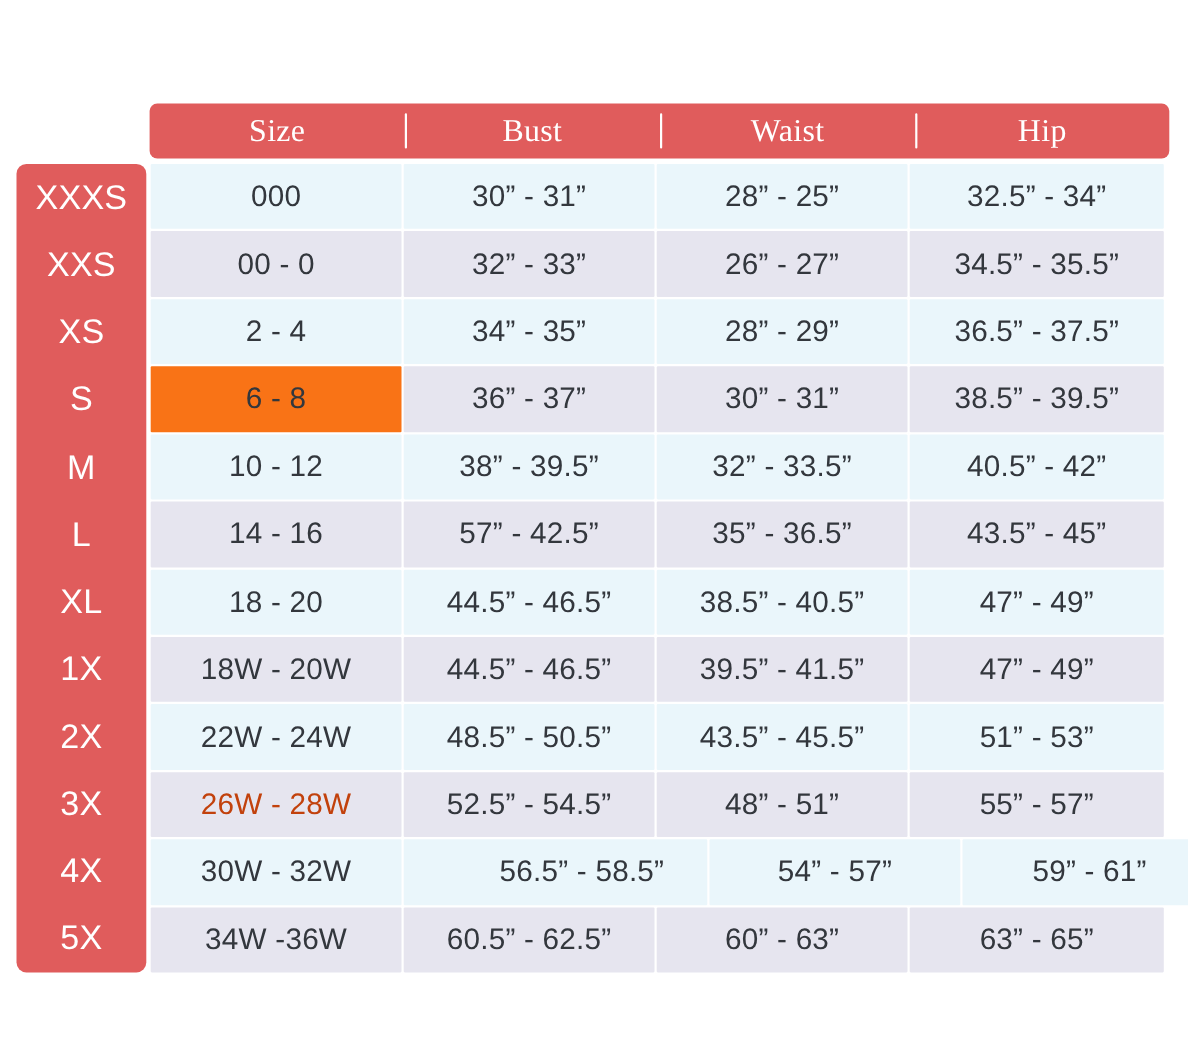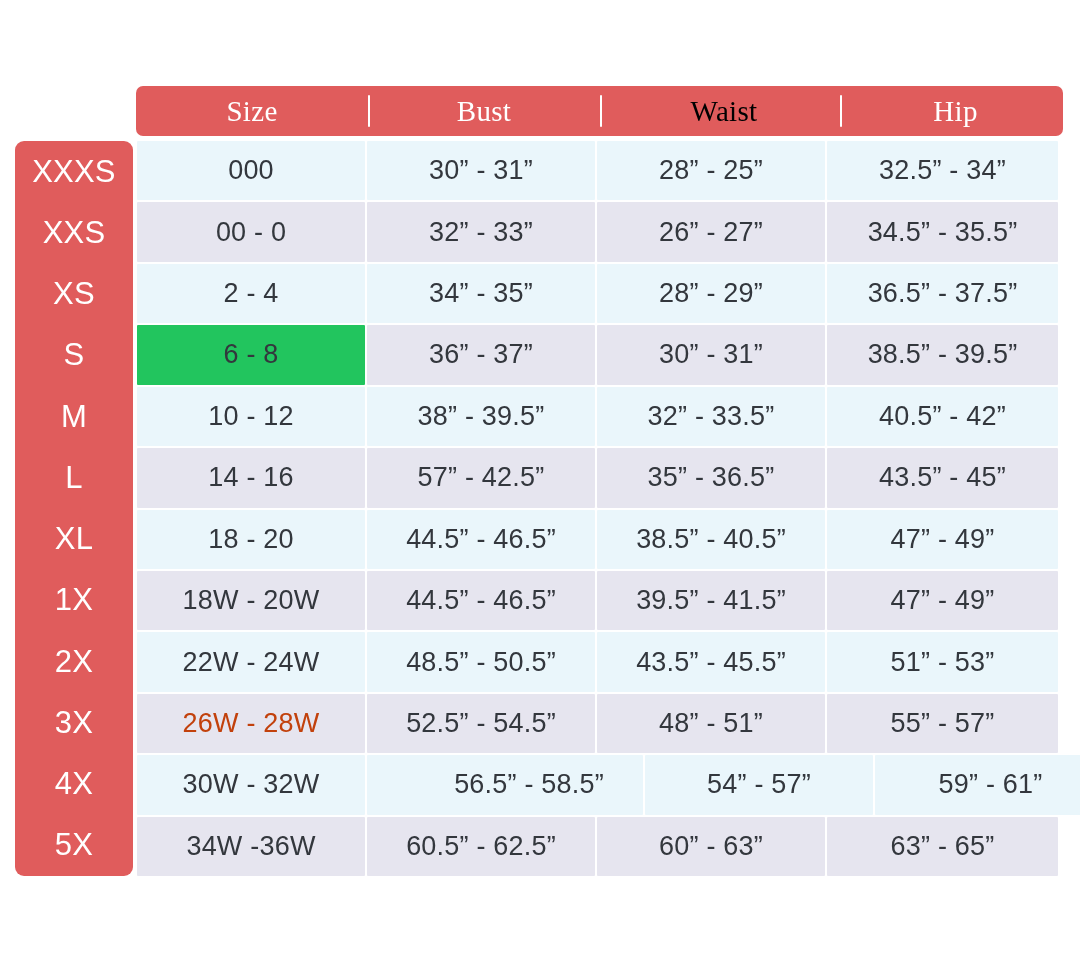--- a/index.html
+++ b/index.html
@@ -12,21 +12,21 @@
     background: #ffffff;
     font-family: "Liberation Sans", sans-serif;
     overflow: hidden;
     position: relative;
   }
 
   
   #chart {
     position: absolute;
     left: 0;
-    top: 0;
+    top: 8px;
     width: 1080px;
     height: 726px;
   }
 
   
   #header-row {
     position: absolute;
     left: 136px;
     top: 86px;
     width: 927px;
@@ -124,21 +124,21 @@
   .tint-lavender { background: #e6e5ef; }
 </style>
 </head>
 <body style="background: rgb(255, 255, 255);">
 
 <div id="chart">
 
   <div id="header-row">
     <div class="header-cell c-size" style="color: rgb(255, 255, 255);">Size</div>
     <div class="header-cell c-bust" style="color: rgb(255, 255, 255);">Bust</div>
-    <div class="header-cell c-waist" style="color: #000000; padding-left: 8px;">Waist</div>
+    <div class="header-cell c-waist" style="color: #ffffff;">Waist</div>
     <div class="header-cell c-hip" style="color: rgb(255, 255, 255);">Hip</div>
   </div>
 
   <div id="size-rail">
     <div class="rail-cell" style="color: rgb(255, 255, 255);">XXXS</div>
     <div class="rail-cell" style="color: rgb(255, 255, 255);">XXS</div>
     <div class="rail-cell" style="color: rgb(255, 255, 255);">XS</div>
     <div class="rail-cell" style="color: rgb(255, 255, 255);">S</div>
     <div class="rail-cell" style="color: rgb(255, 255, 255);">M</div>
     <div class="rail-cell" style="color: rgb(255, 255, 255);">L</div>
@@ -167,21 +167,21 @@
     </div>
 
     <div class="data-row">
       <div class="data-cell c-size tint-blue" style="background: rgb(234, 246, 251); color: rgb(51, 55, 61);">2 - 4</div>
       <div class="data-cell c-bust tint-blue" style="background: rgb(234, 246, 251); color: rgb(51, 55, 61);">34” - 35”</div>
       <div class="data-cell c-waist tint-blue" style="background: rgb(234, 246, 251); color: rgb(51, 55, 61);">28” - 29”</div>
       <div class="data-cell c-hip tint-blue" style="background: rgb(234, 246, 251); color: rgb(51, 55, 61);">36.5” - 37.5”</div>
     </div>
 
     <div class="data-row">
-      <div class="data-cell c-size tint-lavender" style="background: #22c55e; color: rgb(51, 55, 61);">6 - 8</div>
+      <div class="data-cell c-size tint-lavender" style="background: #f97316; color: rgb(51, 55, 61);">6 - 8</div>
       <div class="data-cell c-bust tint-lavender" style="background: rgb(230, 229, 239); color: rgb(51, 55, 61);">36” - 37”</div>
       <div class="data-cell c-waist tint-lavender" style="background: rgb(230, 229, 239); color: rgb(51, 55, 61);">30” - 31”</div>
       <div class="data-cell c-hip tint-lavender" style="background: rgb(230, 229, 239); color: rgb(51, 55, 61);">38.5” - 39.5”</div>
     </div>
 
     <div class="data-row">
       <div class="data-cell c-size tint-blue" style="background: rgb(234, 246, 251); color: rgb(51, 55, 61);">10 - 12</div>
       <div class="data-cell c-bust tint-blue" style="background: rgb(234, 246, 251); color: rgb(51, 55, 61);">38” - 39.5”</div>
       <div class="data-cell c-waist tint-blue" style="background: rgb(234, 246, 251); color: rgb(51, 55, 61);">32” - 33.5”</div>
       <div class="data-cell c-hip tint-blue" style="background: rgb(234, 246, 251); color: rgb(51, 55, 61);">40.5” - 42”</div>

